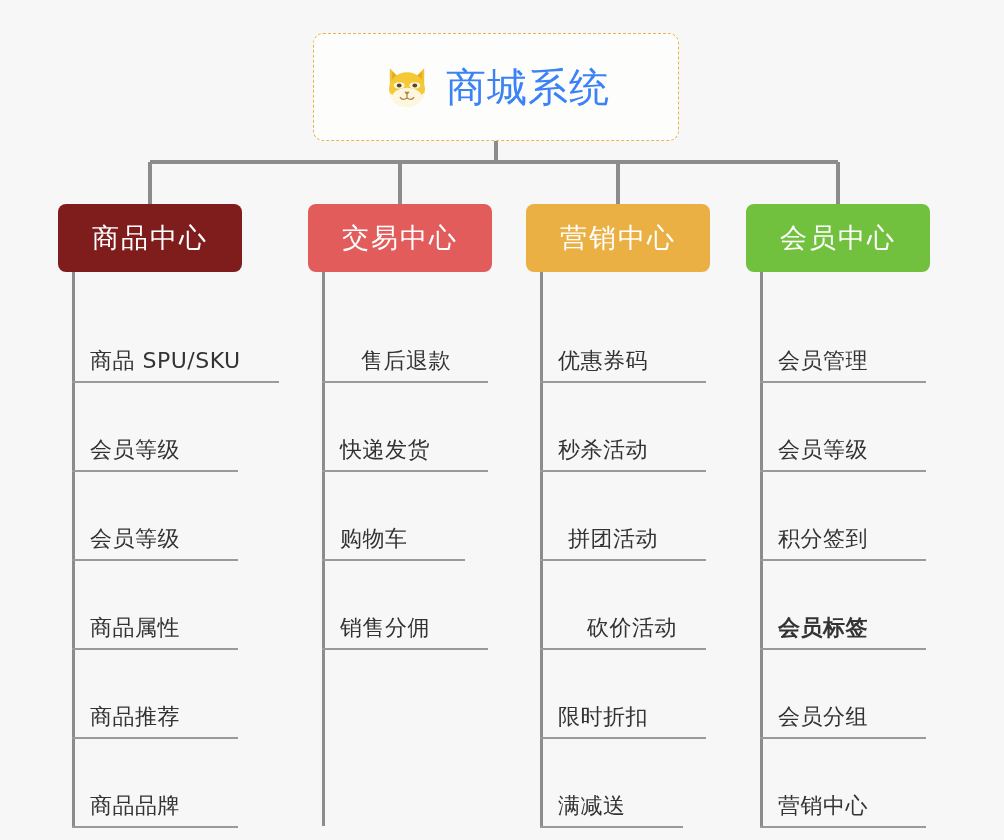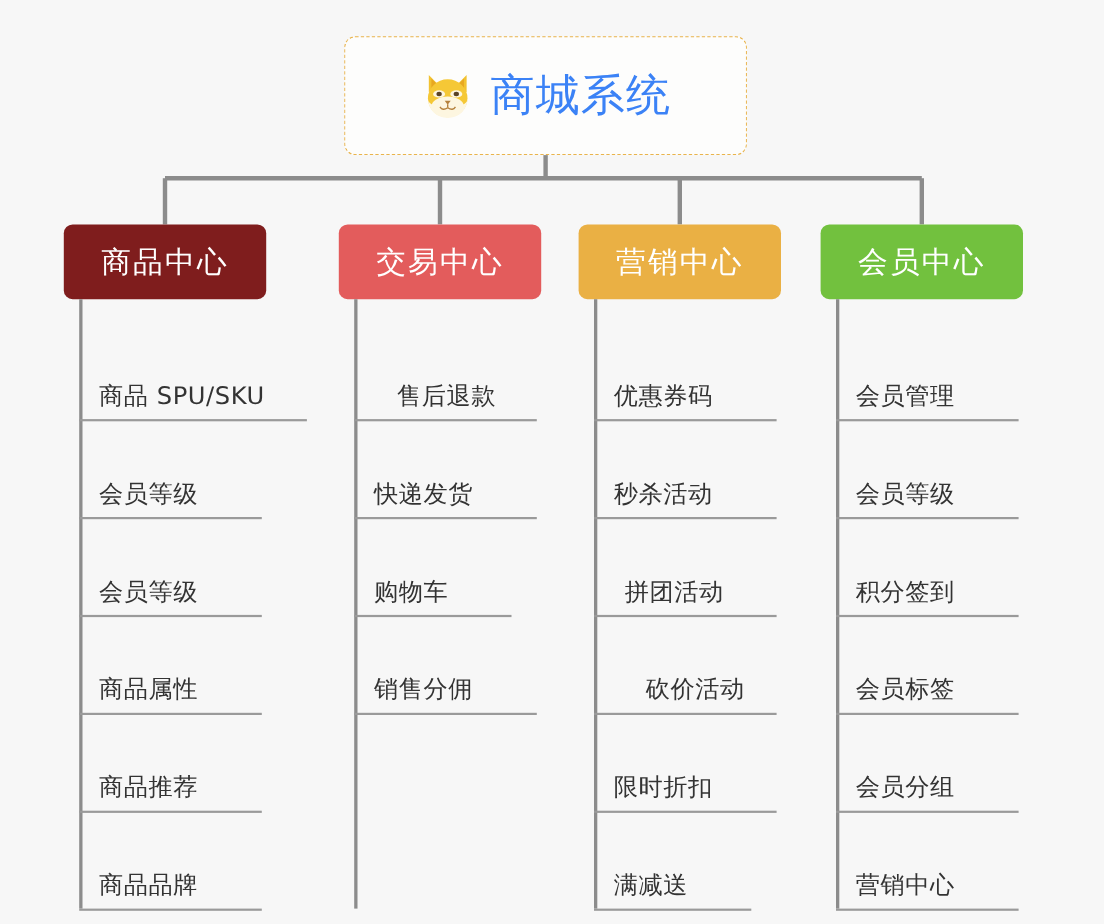--- a/index.html
+++ b/index.html
@@ -228,21 +228,21 @@
           <div class="leaf-spine" style="left: 14px; background: rgb(140, 140, 140); height: 554px;"></div>
           <div class="leaf" style="margin-left: 14px; width: 166px; border-bottom-color: rgb(154, 154, 154);">
             <span class="leaf-label" style="padding-left: 18px;">会员管理</span>
           </div>
           <div class="leaf" style="margin-left: 14px; width: 166px; border-bottom-color: rgb(154, 154, 154);">
             <span class="leaf-label" style="padding-left: 18px;">会员等级</span>
           </div>
           <div class="leaf" style="margin-left: 14px; width: 166px; border-bottom-color: rgb(154, 154, 154);">
             <span class="leaf-label" style="padding-left: 18px;">积分签到</span>
           </div>
-          <div class="leaf" style="margin-left: 14px; width: 166px; border-bottom-color: rgb(154, 154, 154);">
+          <div class="leaf" style="margin-left: 14px; width: 166px; border-bottom-color: rgb(154, 154, 154); font-weight: bold;">
             <span class="leaf-label" style="padding-left: 18px;">会员标签</span>
           </div>
           <div class="leaf" style="margin-left: 14px; width: 166px; border-bottom-color: rgb(154, 154, 154);">
             <span class="leaf-label" style="padding-left: 18px;">会员分组</span>
           </div>
           <div class="leaf" style="margin-left: 14px; width: 166px; border-bottom-color: rgb(154, 154, 154);">
             <span class="leaf-label" style="padding-left: 18px;">营销中心</span>
           </div>
         </div>
       </div>

